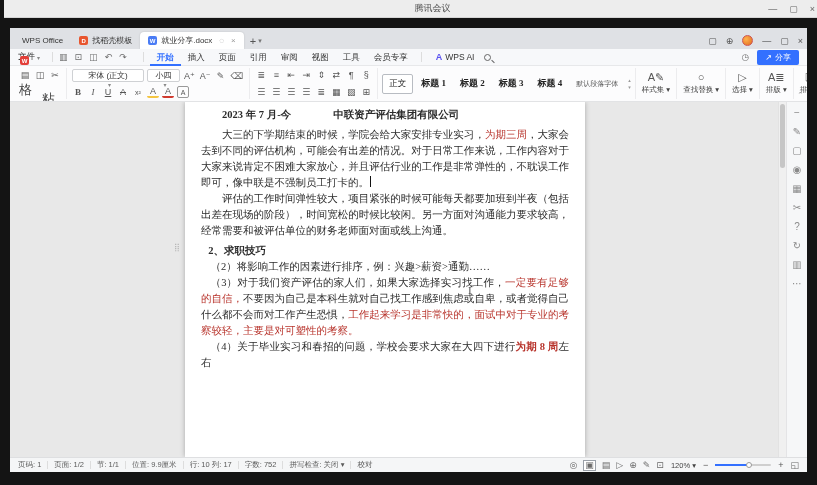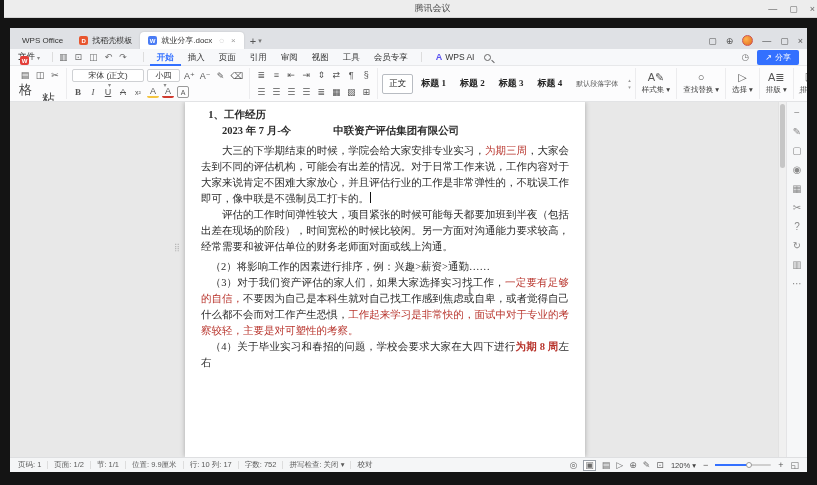--- a/index.html
+++ b/index.html
@@ -294,26 +294,26 @@
             <span class="tb-ico">❏</span>
             <span class="tb-lbl">排列 ▾</span>
           </div>
         </div>
       <span class="ribbon-collapse">⌃</span>
     </div>
 
     <div class="main">
       <div class="doc-area">
         <div class="page" id="page">
-            <div class="para heading"><span class="b">1、工作经历</span></div>
             <div class="para"><span class="b">2023 年 7 月-今</span><span>　　　　</span><span class="b">中联资产评估集团有限公司</span></div>
             <div class="para blank"></div>
             <div class="para"><span>大三的下学期结束的时候，学院会给大家安排专业实习，</span><span class="red ">为期三周</span><span>，大家会去到不同的评估机构，可能会有出差的情况。对于日常工作来说，工作内容对于大家来说肯定不困难大家放心，并且评估行业的工作是非常弹性的，不耽误工作即可，像中联是不强制员工打卡的。</span><span class="caret"></span></div>
             <div class="para"><span>评估的工作时间弹性较大，项目紧张的时候可能每天都要加班到半夜（包括出差在现场的阶段），时间宽松的时候比较闲。另一方面对沟通能力要求较高，经常需要和被评估单位的财务老师面对面或线上沟通。</span></div>
             <div class="para blank"></div>
+            <div class="para heading"><span class="b">2、求职技巧</span></div>
             <div class="para list"><span>（2）将影响工作的因素进行排序，例：兴趣&gt;薪资&gt;通勤……</span></div>
             <div class="para list"><span>（3）对于我们资产评估的家人们，如果大家选择实习找工作，</span><span class="red ">一定要有足够的自信，</span><span>不要因为自己是本科生就对自己找工作感到焦虑或自卑，或者觉得自己什么都不会而对工作产生恐惧，</span><span class="red ">工作起来学习是非常快的，面试中对于专业的考察较轻，主要是对可塑性的考察。</span></div>
             <div class="para list"><span>（4）关于毕业实习和春招的问题，学校会要求大家在大四下进行</span><span class="red b">为期 8 周</span><span>左右</span></div>
           </div>
         <span class="drag-handle">⣿</span>
         <span class="ibeam">I</span>
       </div>
       <div class="vscroll">
           <div class="thumb"></div>
         </div>

